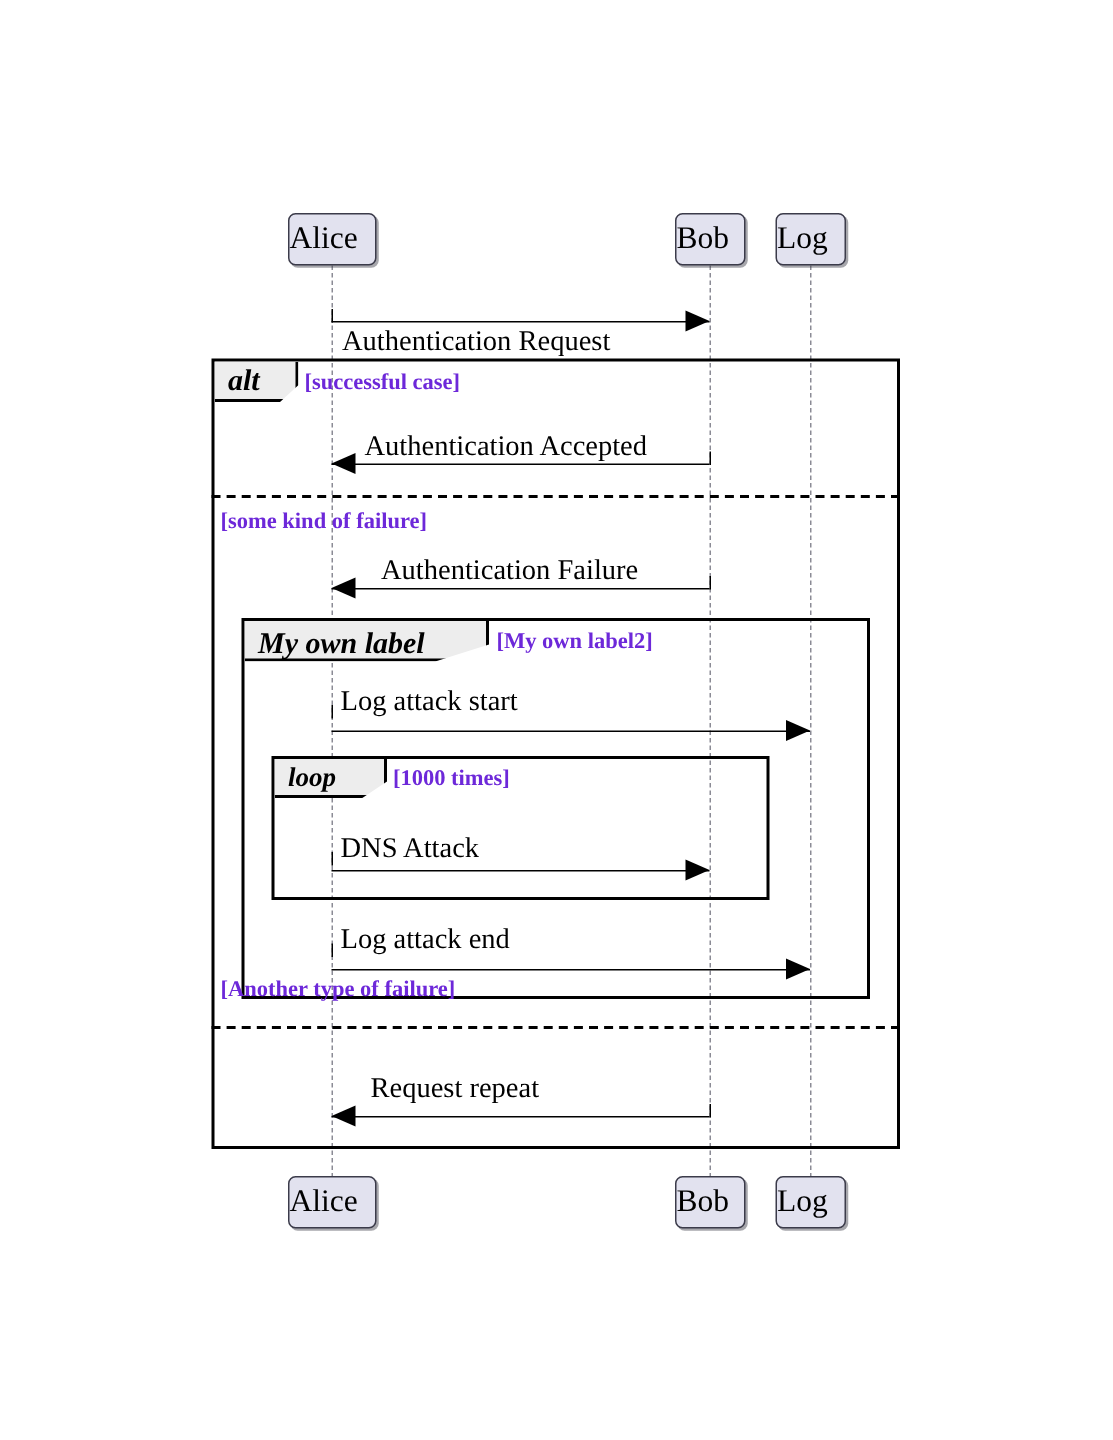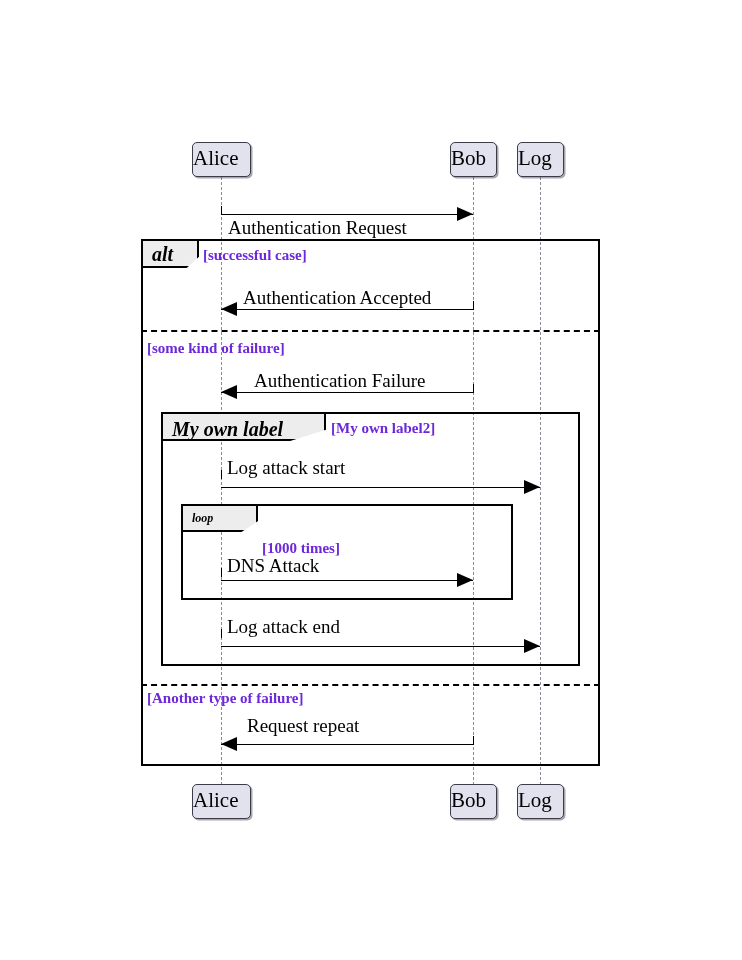--- a/index.html
+++ b/index.html
@@ -69,21 +69,21 @@
     align-items: center;
     padding: 0 26px 0 9px;
     font-weight: bold;
     font-size: 20px;
     color: #000;
     line-height: 1;
     -webkit-clip-path: polygon(0 0, 100% 0, 100% 58%, 78% 100%, 0 100%);
     clip-path: polygon(0 0, 100% 0, 100% 58%, 78% 100%, 0 100%);
     font-style: italic;
   }
-  .op-tag.small { font-size: 12px; }
+  .op-tag.small { font-size: 18px; }
 
   
   .guard {
     position: absolute;
     font-weight: bold;
     font-size: 15px;
     color: #6d28d9;
     white-space: nowrap;
     line-height: 1;
   }
@@ -184,34 +184,34 @@
   <div class="msg-label" style="left:227px; top:458px;">Log attack start</div>
   <div class="msg-tail" style="left:221px; top:470px;"></div>
   <div class="msg-line" style="left:221px; top:487px; width:319px;"></div>
   <div class="arrow-head right" style="left:524px; top:480px;"></div>
 
   <div class="frame inner" style="left:181px; top:504px; width:332px; height:96px;"></div>
 
   <div class="op-tag small" style="left:183px; top:506px; width:75px; height:26px;">
     <span>loop</span>
   </div>
-  <div class="guard" style="left:262px; top:512px;margin-top:29px;">[1000 times]</div>
+  <div class="guard" style="left:262px; top:512px;">[1000 times]</div>
 
   <div class="msg-label" style="left:227px; top:556px;">DNS Attack</div>
   <div class="msg-tail" style="left:221px; top:568px;"></div>
   <div class="msg-line" style="left:221px; top:580px; width:252px;"></div>
   <div class="arrow-head right" style="left:457px; top:573px;"></div>
 
   <div class="msg-label" style="left:227px; top:617px;">Log attack end</div>
   <div class="msg-tail" style="left:221px; top:629px;"></div>
   <div class="msg-line" style="left:221px; top:646px; width:319px;"></div>
   <div class="arrow-head right" style="left:524px; top:639px;"></div>
 
   <div class="divider" style="left:141px; top:684px; width:459px;"></div>
-  <div class="guard" style="left:147px; top:691px;">[Another type of failure]</div>
+  <div class="guard" style="left:147px; top:653px;">[Another type of failure]</div>
 
   <div class="msg-label" style="left:247px; top:716px;">Request repeat</div>
   <div class="msg-line" style="left:221px; top:744px; width:252px;"></div>
   <div class="msg-tail" style="left:473px; top:736px;"></div>
   <div class="arrow-head left" style="left:221px; top:737px;"></div>
 
   <div class="participant" style="left:192px; top:784px; width:59px; height:35px;">
     <span>Alice</span>
   </div>
   <div class="participant" style="left:450px; top:784px; width:47px; height:35px;">

